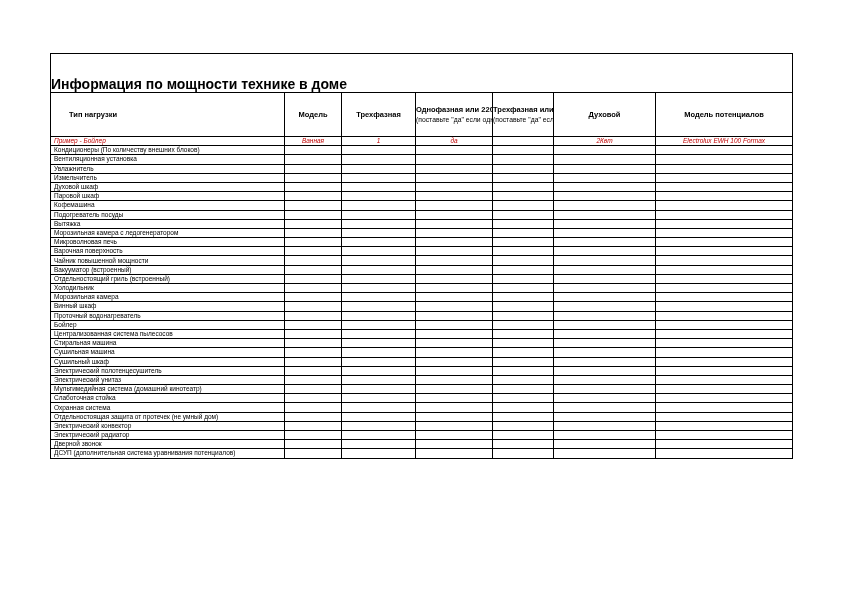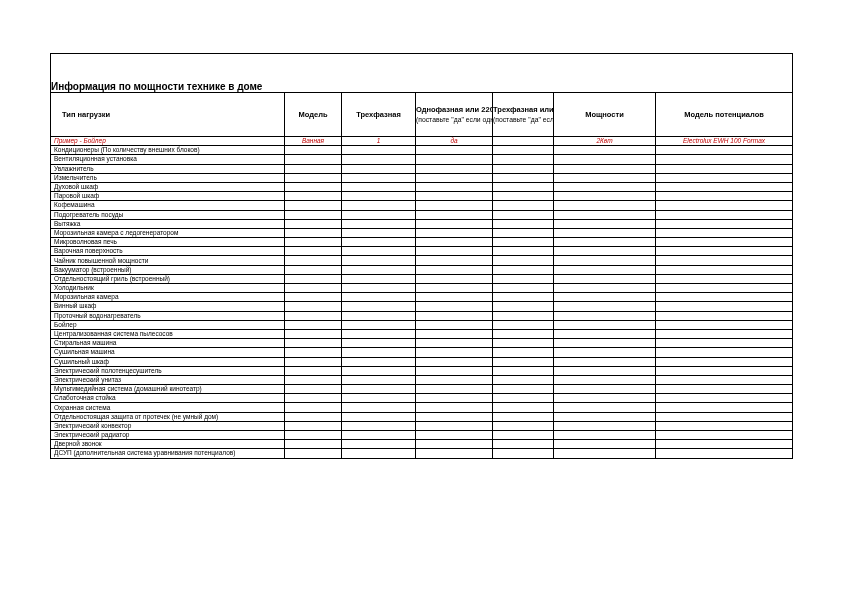--- a/index.html
+++ b/index.html
@@ -29,37 +29,37 @@
   table.power-table td, table.power-table th {
     border: 1px solid #000000;
     padding: 0;
     overflow: hidden;
     white-space: nowrap;
   }
   td.title-cell {
     height: 38px;
     vertical-align: bottom;
     font-weight: bold;
-    font-size: 10px;
+    font-size: 14px;
     padding: 0 0 1px 2px;
     white-space: nowrap;
   }
   th.col-header {
     height: 43px;
     font-size: 7.5px;
     font-weight: bold;
     text-align: center;
     vertical-align: middle;
     white-space: normal;
     line-height: 1.25;
     padding: 1px;
   }
   th.col-header.left-align {
     text-align: left;
-    padding-left: 11px;
+    padding-left: 18px;
   }
   th.col-header .sub {
     display: block;
     font-weight: normal;
     font-size: 6.8px;
     line-height: 1.2;
     margin-top: 1px;
   }
   tr.data-row td {
     height: 8.2px;
@@ -109,21 +109,21 @@
           </th>
           <th class="col-header">
             <span>Однофазная или 220В</span>
             <span class="sub">(поставьте "да" если однофазная)</span>
           </th>
           <th class="col-header">
             <span>Трехфазная или 380В</span>
             <span class="sub">(поставьте "да" если трехфазная)</span>
           </th>
           <th class="col-header">
-            <span>Мощности</span>
+            <span>Духовой</span>
           </th>
           <th class="col-header">
             <span>Модель потенциалов</span>
           </th>
         </tr>
         <tr class="data-row example">
           <td class="left" style="color: rgb(192, 0, 0);">Пример - Бойлер</td>
           <td class="center" style="color: rgb(192, 0, 0);">Ванная</td>
           <td class="center" style="color: rgb(192, 0, 0);">1</td>
           <td class="center" style="color: rgb(192, 0, 0);">да</td>

